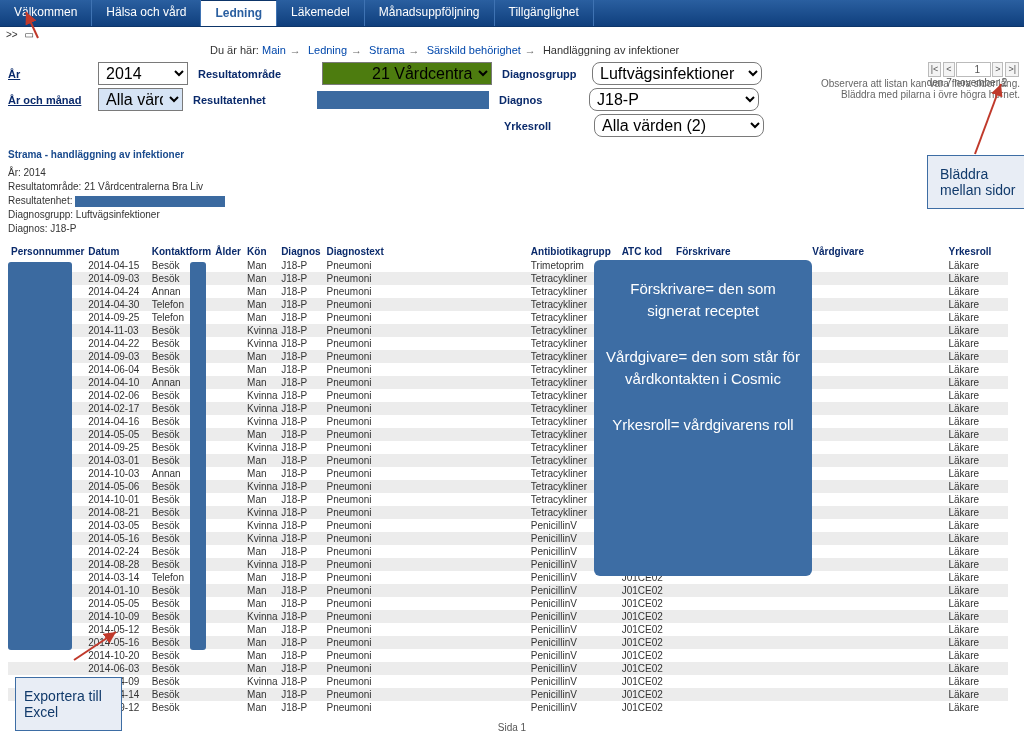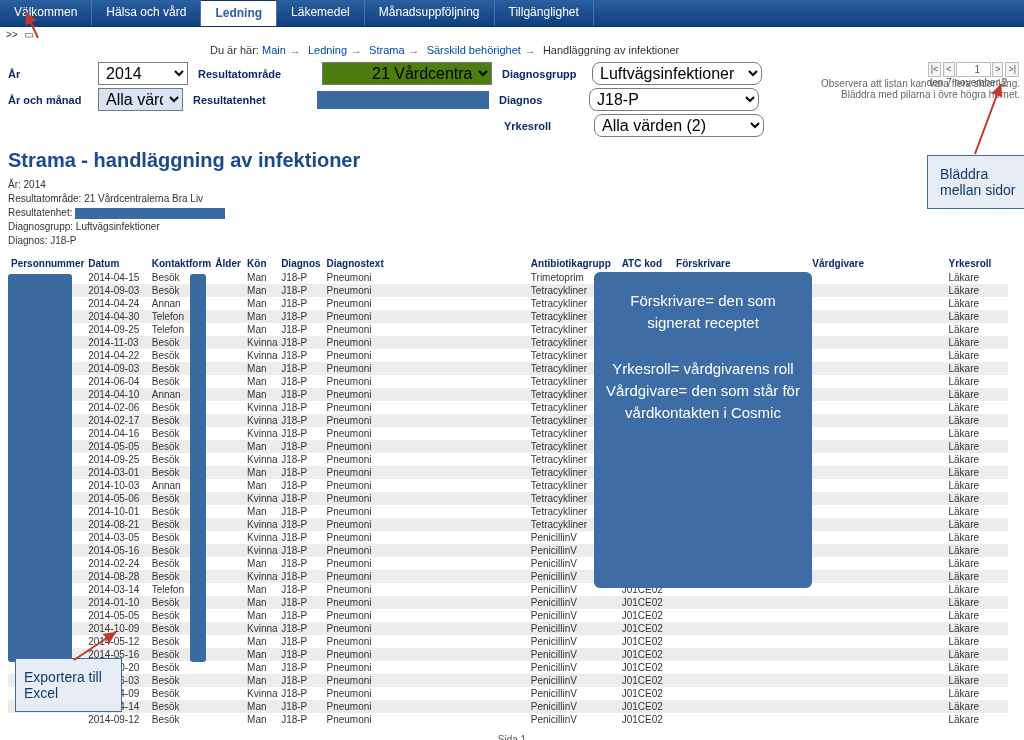--- a/index.html
+++ b/index.html
@@ -10,36 +10,36 @@
   .tab.active{background:#fff;color:#2a5fa0;font-weight:bold;border-top:1px solid #0d3569;}
   .iconbar{padding:2px 6px;font-size:10px;color:#333;}
   .iconbar span{margin-right:4px;}
   
   .crumb{font-size:11px;margin:2px 0 6px 210px;color:#333;}
   .crumb .arr{margin:0 4px;color:#666;}
   .crumb a{color:#0047ab;text-decoration:none;}
   
   .filters{margin:0 8px 6px 8px;}
   .frow{display:flex;align-items:center;margin-bottom:3px;}
-  .lbl{font-weight:bold;color:#0a2a6b;width:90px;}
+  .lbl{font-weight:bold;color:#0a2a6b;width:90px;text-decoration:underline;}
   .lbl2{font-weight:bold;color:#0a2a6b;width:124px;margin-left:10px;}
   .sel{border:1px solid #7a7a7a;font-size:16px;padding:1px 3px;background:#fff;}
   .sel.a{width:90px;}
   .sel.b{width:85px;}
   .sel.c{width:170px;}
   .sel.d{width:170px;border-radius:8px;}
   .blank-sel{display:inline-block;width:170px;height:16px;border:1px solid #3b6aa0;background:#3b6aa0;}
   .right-note{position:absolute;right:4px;top:78px;font-size:10px;color:#666;text-align:right;width:260px;}
   .pager{position:absolute;right:4px;top:62px;font-size:11px;color:#555;}
   .pager .pg-btn{display:inline-block;border:1px solid #bbb;padding:0 2px;margin:0 1px;background:#f4f4f4;font-size:9px;cursor:pointer;height:13px;line-height:13px;vertical-align:middle;}
   .pager .pg-cur{display:inline-block;border:1px solid #bbb;padding:0 10px 0 18px;background:#fff;font-size:10px;height:13px;line-height:13px;vertical-align:middle;}
   .pager .date{font-size:10px;color:#555;}
   
   .titleblk{margin:6px 8px 4px 8px;}
-  .titleblk h2{font-size:20px;color:#194a8d;margin:12px 0 6px 0;}
+  .titleblk h2{font-size:10px;color:#194a8d;margin:12px 0 6px 0;}
   .meta{font-size:10px;color:#333;line-height:14px;}
   .meta .mask{display:inline-block;background:#3b6aa0;width:150px;height:11px;vertical-align:middle;}
   
   .tbl{margin:8px 8px 0 8px;position:relative;}
   table{border-collapse:collapse;width:1000px;table-layout:fixed;}
   th{font-size:10px;color:#0a2a6b;font-weight:bold;text-align:left;padding:2px 3px;vertical-align:bottom;white-space:normal;}
   td{font-size:10px;color:#333;padding:1px 3px;white-space:nowrap;overflow:hidden;}
   tr.even td{background:#ececec;}
   tr.odd td{background:#fff;}
   
@@ -53,21 +53,21 @@
   .exports{margin:0 8px 10px 8px;font-size:11px;color:#444;}
   .exports .ex{display:inline-block;margin-right:12px;cursor:pointer;}
   .exports .ic{display:inline-block;width:12px;height:12px;vertical-align:middle;margin-right:3px;}
   .ic-net{background:#4aa0d0;}
   .ic-pro{background:#b04a4a;}
   .ic-xls{background:#5aa05a;}
   .ic-pdf{background:#fff;border:1px solid #b04a4a;box-sizing:border-box;}
   
   .callout{position:absolute;background:#e8edf5;border:1px solid #3d6da4;font-size:14px;color:#113a6b;padding:10px 12px;}
   .co1{left:927px;top:155px;width:90px;}
-  .co2{left:15px;top:658px;width:85px;padding-left:8px;}
+  .co2{left:15px;top:677px;width:85px;padding-left:8px;}
   svg.arrow{position:absolute;pointer-events:none;}
   .pos{position:relative;}
 </style>
 </head>
 <body>
 
 <div class="wrap pos">
 
   <div class="topbar" id="tabsHost">
       <div class="tab">Välkommen</div>
@@ -654,22 +654,22 @@
             <td></td>
             <td></td>
             <td>Läkare</td>
           </tr>
         </tbody>
     </table>
     <div class="col-mask mask-pn"></div>
     <div class="col-mask mask-kon"></div>
     <div class="bubble">
       <div style="margin-bottom:24px">Förskrivare= den som signerat receptet</div>
+      <div style="margin-bottom:24px">Vårdgivare= den som står för vårdkontakten i Cosmic</div>
       <div>Yrkesroll= vårdgivarens roll</div>
-      <div style="margin-bottom:24px">Vårdgivare= den som står för vårdkontakten i Cosmic</div>
     </div>
   </div>
 
   <div class="sida">Sida 1</div>
 
   <div class="exports">
     <span class="ex"><span class="ic ic-net"></span><span>NetDiver</span></span>
     <span class="ex"><span class="ic ic-pro"></span><span>ProDiver</span></span>
     <span class="ex"><span class="ic ic-xls"></span><span>Excel</span></span>
     <span class="ex"><span class="ic ic-pdf"></span><span>PDF</span></span>

